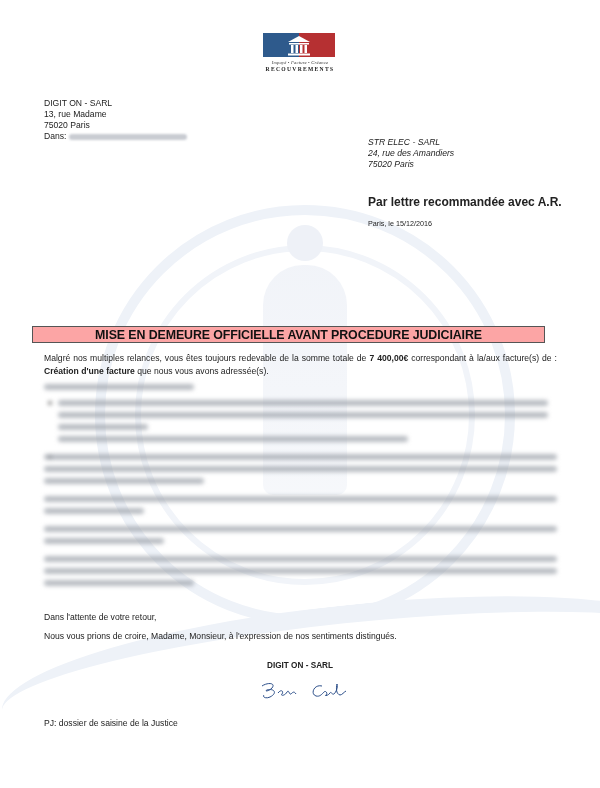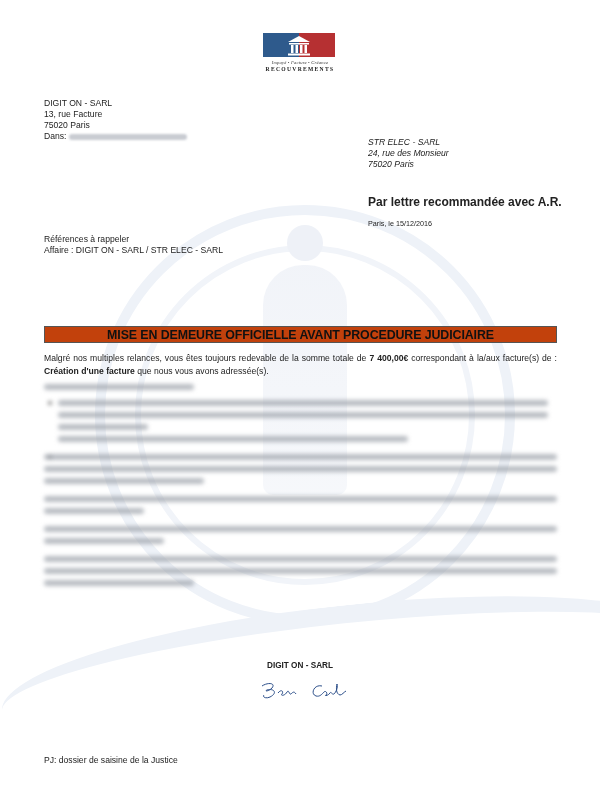--- a/index.html
+++ b/index.html
@@ -31,39 +31,39 @@
 
     .sender { position: absolute; left: 44px; top: 98px; }
     .blurred { display: inline-block; width: 118px; height: 6px; background: #c9ccd2; border-radius: 3px; filter: blur(1.2px); vertical-align: middle; margin-left: 3px; }
 
     .recipient { position: absolute; left: 368px; top: 137px; font-style: italic; }
     .registered { position: absolute; left: 368px; top: 197px; font-weight: bold; font-size: 12px; }
     .date { position: absolute; left: 368px; top: 218px; font-size: 7.2px; }
 
     .refs { position: absolute; left: 44px; top: 234px; }
 
-    .title-box { position: absolute; left: 44px; top: 326px; width: 513px; height: 17px; background: #c2410c; border: 1px solid #555; display: flex; align-items: center; justify-content: center; }
+    .title-box { position: absolute; left: 32px; top: 326px; width: 513px; height: 17px; background: #fca5a5; border: 1px solid #555; display: flex; align-items: center; justify-content: center; }
     .title-box span { font-weight: bold; font-size: 12.4px; color: #111; letter-spacing: -0.1px; }
 
     .body { position: absolute; left: 44px; top: 352px; width: 513px; }
     .p { line-height: 12.5px; margin-bottom: 7px; text-align: justify; }
     .p b { font-weight: bold; }
 
     .blur-block { filter: blur(2.2px); color: #555; }
     .blur-bar { height: 6px; background: #9aa0a8; border-radius: 3px; margin: 6px 0; opacity: .7; }
     .blur-list { padding-left: 14px; position: relative; }
     .blur-list .dot { position: absolute; left: 4px; width: 4px; height: 4px; border-radius: 50%; background: #777; }
 
     .closing { position: absolute; left: 44px; top: 612px; }
     .closing .line { line-height: 11px; margin-bottom: 8px; }
 
     .signer { position: absolute; left: 0; width: 600px; top: 661px; text-align: center; font-weight: bold; font-size: 8.2px; }
     .signature { position: absolute; left: 258px; top: 678px; width: 100px; height: 24px; }
 
-    .pj { position: absolute; left: 44px; top: 755px; }
+    .pj { position: absolute; left: 44px; top: 718px; }
   </style>
 </head>
 <body>
 
 <div class="page">
 
   <div class="watermark">
     <div class="wm-circle"></div>
     <div class="wm-circle2"></div>
     <div class="wm-head"></div>
@@ -86,40 +86,36 @@
           <rect x="17.5" y="10" width="2.5" height="8" fill="#fff"></rect>
           <rect x="1" y="18.5" width="22" height="2" fill="#fff"></rect>
         </svg>
       </div>
       <div class="logo-tagline">Impayé • Facture • Créance</div>
       <div class="logo-name">RECOUVREMENTS</div>
     </div>
 
     <div class="sender">
       <div class="line">DIGIT ON - SARL</div>
-      <div class="line">13, rue Facture</div>
+      <div class="line">13, rue Madame</div>
       <div class="line">75020 Paris</div>
       <div class="line">
         <span>Dans:</span><span class="blurred"></span>
       </div>
     </div>
 
     <div class="recipient">
       <div class="line">STR ELEC - SARL</div>
-      <div class="line">24, rue des Monsieur</div>
+      <div class="line">24, rue des Amandiers</div>
       <div class="line">75020 Paris</div>
     </div>
 
     <div class="registered line">Par lettre recommandée avec A.R.</div>
     <div class="date line">Paris, le 15/12/2016</div>
 
-    <div class="refs">
-      <div class="line">Références à rappeler</div>
-      <div class="line">Affaire : DIGIT ON - SARL / STR ELEC - SARL</div>
-    </div>
 
     <div class="title-box">
       <span>MISE EN DEMEURE OFFICIELLE AVANT PROCEDURE JUDICIAIRE</span>
     </div>
 
     <div class="body">
       <div class="p">
         <span>Malgré nos multiples relances, vous êtes toujours redevable de la somme totale de </span><b>7 400,00€</b><span> correspondant à la/aux facture(s) de : </span><b>Création d'une facture</b><span> que nous vous avons adressée(s).</span>
       </div>
 
@@ -139,20 +135,24 @@
         <div class="blur-bar" style="width:513px; margin-top:12px;"></div>
         <div class="blur-bar" style="width:100px;"></div>
         <div class="blur-bar" style="width:513px; margin-top:12px;"></div>
         <div class="blur-bar" style="width:120px;"></div>
         <div class="blur-bar" style="width:513px; margin-top:12px;"></div>
         <div class="blur-bar" style="width:513px;"></div>
         <div class="blur-bar" style="width:150px;"></div>
       </div>
     </div>
 
+    <div class="closing">
+      <div class="line">Dans l'attente de votre retour,</div>
+      <div class="line">Nous vous prions de croire, Madame, Monsieur, à l'expression de nos sentiments distingués.</div>
+    </div>
 
     <div class="signer">DIGIT ON - SARL</div>
 
     <svg class="signature" viewBox="0 0 100 24">
       <path d="M4,8 C10,4 18,5 14,10 C10,14 6,13 9,12 C16,10 20,15 12,19 C8,21 4,19 6,17" fill="none" stroke="#2c4f8a" stroke-width="1"></path>
       <path d="M20,15 C23,11 26,13 24,16 C22,18 27,18 29,14 C31,11 31,17 33,16 C35,14 36,13 38,16" fill="none" stroke="#2c4f8a" stroke-width="1"></path>
       <path d="M64,8 C56,6 52,16 58,18 C62,19 64,16 66,14 C68,12 70,16 68,17 C66,18 70,18 72,15 C73,13 74,17 76,16 C78,14 80,10 79,6 C78,10 78,16 82,17 C84,17 86,14 88,13" fill="none" stroke="#2c4f8a" stroke-width="1"></path>
     </svg>
 
     <div class="pj line">PJ: dossier de saisine de la Justice</div>

